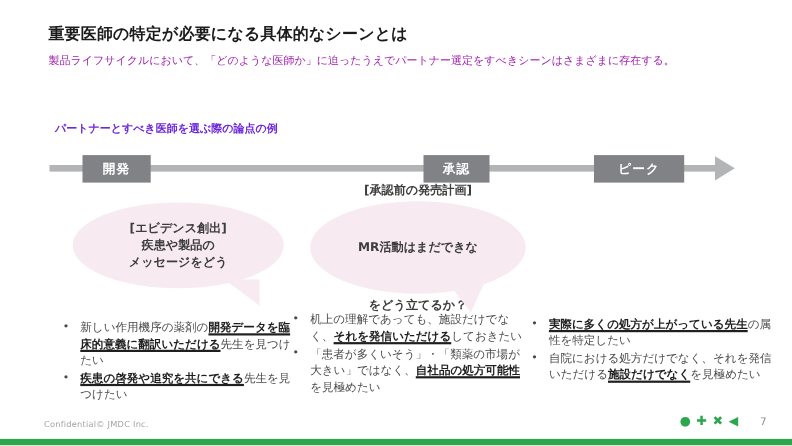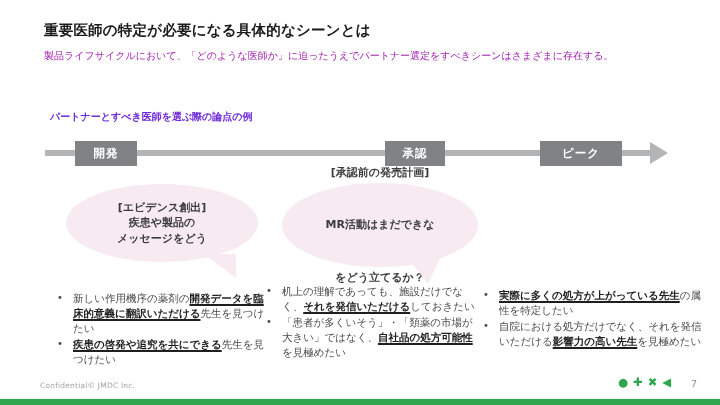--- a/index.html
+++ b/index.html
@@ -120,21 +120,21 @@
         <span class="btext"><span>「患者が多くいそう」・「類薬の市場が大きい」ではなく、</span><span class="em">自社品の処方可能性</span><span>を見極めたい</span></span>
       </li>
     </ul>
   <ul class="bullets bullets-2">
       <li class="bullet-item">
         <span class="marker">•</span>
         <span class="btext"><span class="em">実際に多くの処方が上がっている先生</span><span>の属性を特定したい</span></span>
       </li>
       <li class="bullet-item">
         <span class="marker">•</span>
-        <span class="btext"><span>自院における処方だけでなく、それを発信いただける</span><span class="em">影響力の高い先生</span><span>を見極めたい</span></span>
+        <span class="btext"><span>自院における処方だけでなく、それを発信いただける</span><span class="em">施設だけでなく</span><span>を見極めたい</span></span>
       </li>
     </ul>
 
   <div class="confidential">Confidential© JMDC Inc.</div>
   <div class="logo-icons">
     <span>●</span>
     <span>✚</span>
     <span>✖</span>
     <span>◀</span>
   </div>

